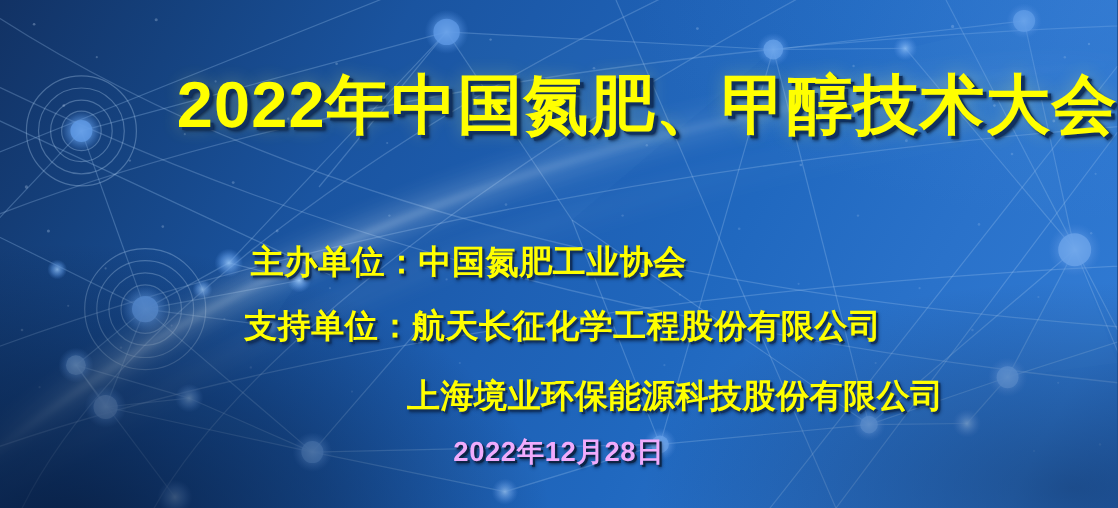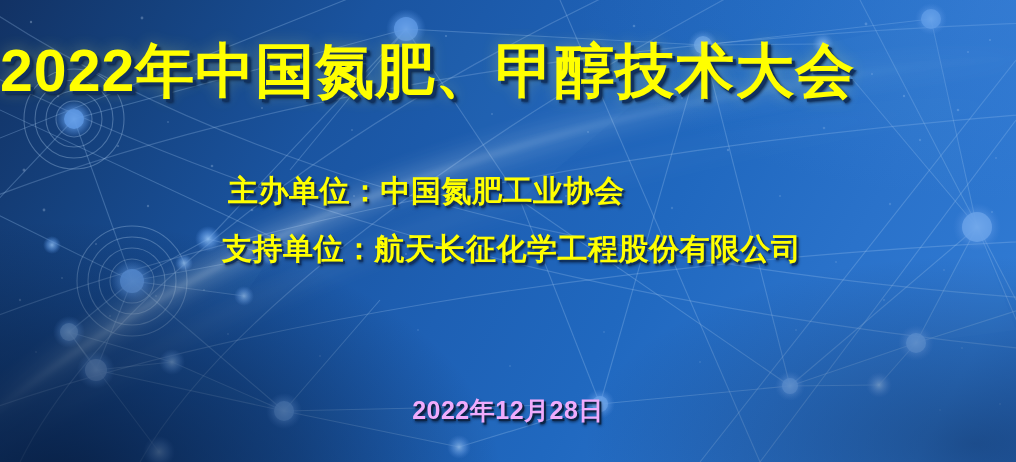--- a/index.html
+++ b/index.html
@@ -55,24 +55,24 @@
   
   .content {
     position: relative;
     z-index: 5;
     width: 100%;
     height: 100%;
   }
 
   .title {
     position: absolute;
-    top: 40px;
+    top: 64px;
     left: 0;
     width: 100%;
-    text-align: left;
+    text-align: right;
     color: #ffff00;
     font-size: 59px;
     font-weight: bold;
     letter-spacing: 1px;
     line-height: 1.06;
     white-space: nowrap;
     text-shadow:
       3px 3px 0 #10305e,
       4px 4px 3px rgba(6,22,48,0.75),
       0 0 16px rgba(255,255,120,0.30);
@@ -88,21 +88,21 @@
     color: #ffff00;
     font-size: 30px;
     font-weight: bold;
     line-height: 1.0;
     letter-spacing: 0.5px;
     white-space: nowrap;
     text-shadow:
       2px 2px 0 #10305e,
       2px 3px 3px rgba(6,22,48,0.70);
   }
-  .sub-row-1 { padding-left: 228px; margin-bottom: 28px; }
+  .sub-row-1 { padding-left: 228px; margin-bottom: 28px; margin-top: 48px; }
   .sub-row-2 { padding-left: 222px; margin-bottom: 34px; }
   .sub-row-3 { padding-left: 370px; }
 
   .date {
     position: absolute;
     top: 394px;
     left: 0;
     width: 100%;
     text-align: center;
     color: #f0abfc;
@@ -356,17 +356,18 @@
 
   <div class="bg-layer bg-vignette"></div>
 
   <div class="content">
 
     <div class="title">2022年中国氮肥、甲醇技术大会</div>
 
     <div class="subtitle-block">
       <div class="subtitle sub-row-1">主办单位：中国氮肥工业协会</div>
       <div class="subtitle sub-row-2">支持单位：航天长征化学工程股份有限公司</div>
+      <div class="subtitle sub-row-3">上海境业环保能源科技股份有限公司</div>
     </div>
 
     <div class="date">2022年12月28日</div>
   </div>
 </div>
 
 </body></html>

